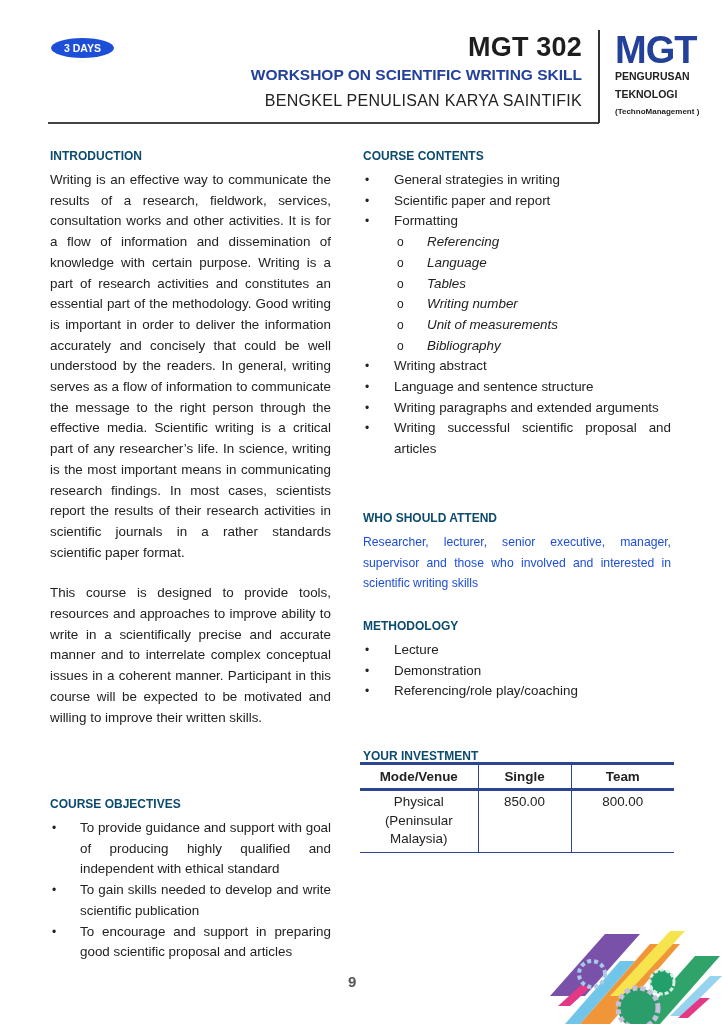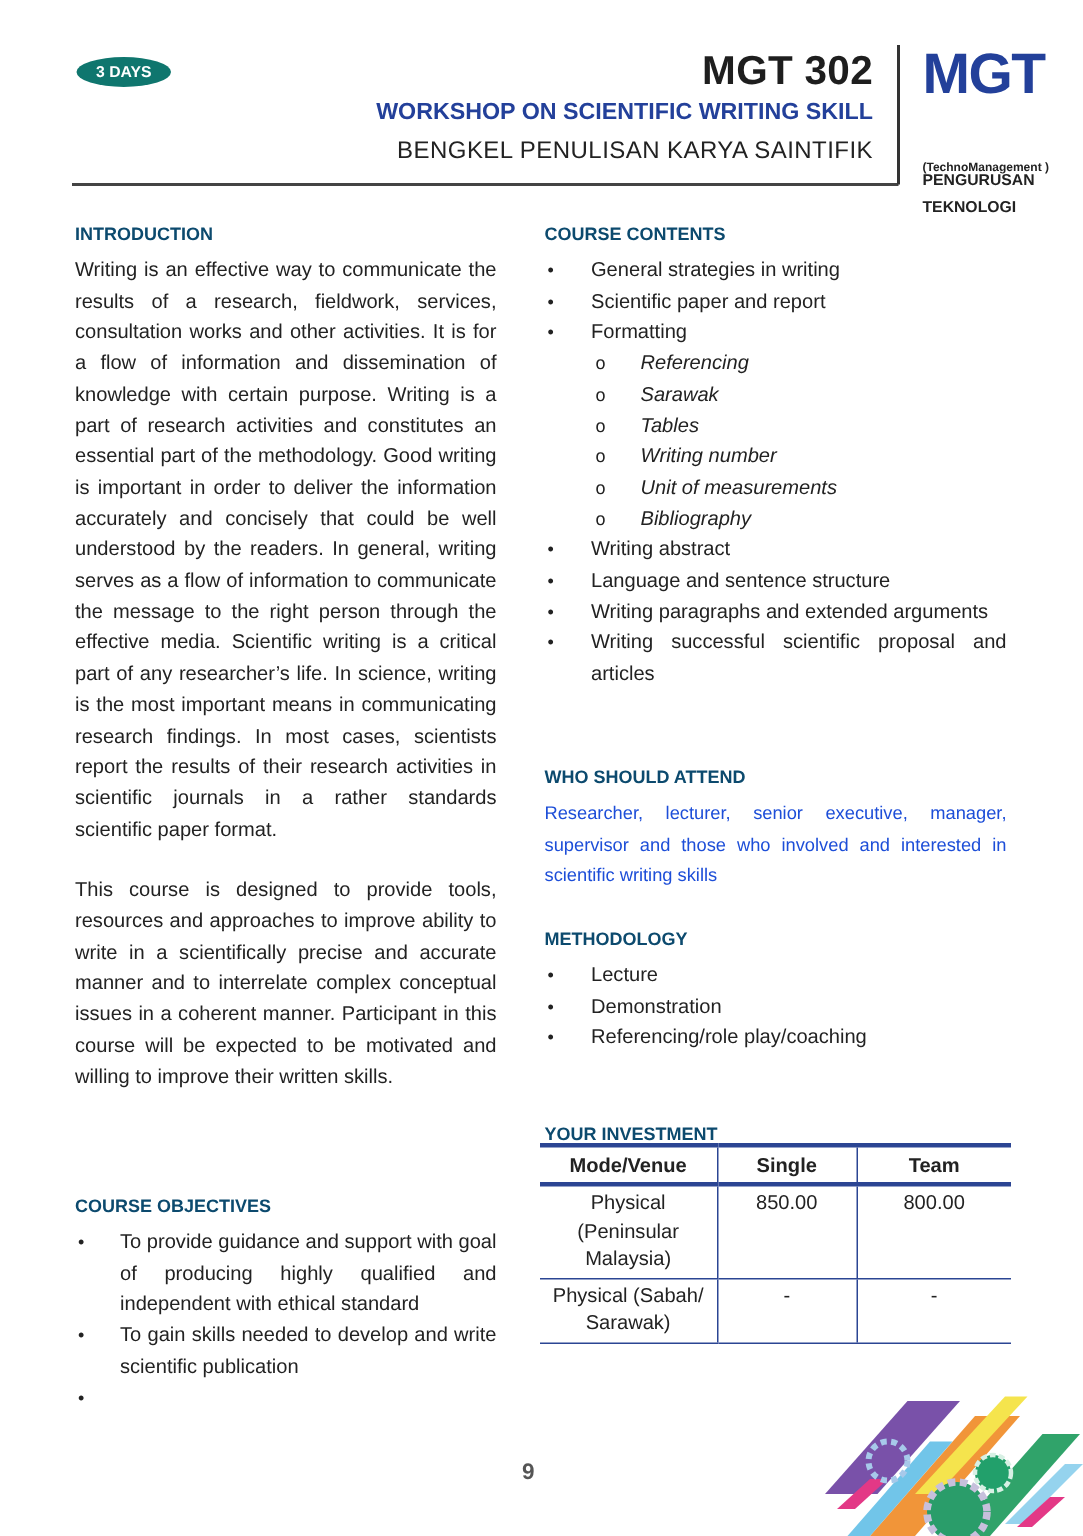--- a/index.html
+++ b/index.html
@@ -2,21 +2,21 @@
 <html><head>
 <meta charset="utf-8">
 <style>
   * { box-sizing: border-box; margin: 0; padding: 0; }
   html, body { width: 722px; height: 1024px; background: #ffffff; overflow: hidden; }
   body { position: relative; font-family: "Liberation Sans", "DejaVu Sans", sans-serif; color: #1e1e1e; }
 
   
   .badge {
     position: absolute; left: 51px; top: 38px; width: 63px; height: 20px;
-    background: #0f766e; color: #fff; border-radius: 50%;
+    background: #1d4ed8; color: #fff; border-radius: 50%;
     font-size: 10.5px; font-weight: bold; text-align: center; line-height: 20px;
   }
   .course-code {
     position: absolute; right: 140px; top: 32px;
     font-size: 27px; font-weight: bold; color: #1e1e1e; letter-spacing: 0.2px;
   }
   .title-en {
     position: absolute; right: 140px; top: 66px;
     font-size: 15.5px; font-weight: bold; color: #23409a;
   }
@@ -28,21 +28,21 @@
     position: absolute; left: 48px; top: 122px; width: 551px; height: 2px; background: #444;
   }
   .header-vrule {
     position: absolute; left: 598px; top: 30px; width: 1.5px; height: 93px; background: #333;
   }
   .logo-mgt {
     position: absolute; left: 615px; top: 30px;
     font-size: 38px; font-weight: bold; color: #23409a; letter-spacing: -1px; line-height: 40px; text-align: right;
   }
   .logo-line1, .logo-line2 {
-    position: absolute; left: 615px; font-size: 10.5px; font-weight: bold; color: #222; margin-top: 44px;
+    position: absolute; left: 615px; font-size: 10.5px; font-weight: bold; color: #222;
   }
   .logo-line1 { top: 70px; }
   .logo-line2 { top: 88px; }
   .logo-line3 {
     position: absolute; left: 615px; top: 106px; width: 100px;
     font-size: 8px; font-weight: bold; color: #222; line-height: 11px; word-break: break-all;
   }
 
   
   .col-left { position: absolute; left: 50px; top: 145px; width: 281px; }
@@ -127,34 +127,34 @@
   <h2>INTRODUCTION</h2>
   <p class="para">Writing is an effective way to communicate the results of a research, fieldwork, services, consultation works and other activities. It is for a flow of information and dissemination of knowledge with certain purpose. Writing is a part of research activities and constitutes an essential part of the methodology. Good writing is important in order to deliver the information accurately and concisely that could be well understood by the readers. In general, writing serves as a flow of information to communicate the message to the right person through the effective media. Scientific writing is a critical part of any researcher’s life. In science, writing is the most important means in communicating research findings. In most cases, scientists report the results of their research activities in scientific journals in a rather standards scientific paper format.</p>
   <p class="para">This course is designed to provide tools, resources and approaches to improve ability to write in a scientifically precise and accurate manner and to interrelate complex conceptual issues in a coherent manner. Participant in this course will be expected to be motivated and willing to improve their written skills.</p>
 </section>
 
 <section class="sec-objectives">
   <h2>COURSE OBJECTIVES</h2>
   <ul class="bullets">
     <li><span class="dot">•</span><span>To provide guidance and support with goal of producing highly qualified and independent with ethical standard</span></li>
     <li><span class="dot">•</span><span>To gain skills needed to develop and write scientific publication</span></li>
-    <li><span class="dot">•</span></li>
+    <li><span class="dot">•</span><span>To encourage and support in preparing good scientific proposal and articles</span></li>
   </ul>
 </section>
 
 <section class="col-right">
   <h2>COURSE CONTENTS</h2>
   <ul class="bullets">
     <li><span class="dot">•</span><span>General strategies in writing</span></li>
     <li><span class="dot">•</span><span>Scientific paper and report</span></li>
     <li><span class="dot">•</span><span>Formatting</span></li>
   </ul>
   <ul class="sub">
     <li><span class="circ">o</span><span>Referencing</span></li>
-    <li><span class="circ">o</span><span>Sarawak</span></li>
+    <li><span class="circ">o</span><span>Language</span></li>
     <li><span class="circ">o</span><span>Tables</span></li>
     <li><span class="circ">o</span><span>Writing number</span></li>
     <li><span class="circ">o</span><span>Unit of measurements</span></li>
     <li><span class="circ">o</span><span>Bibliography</span></li>
   </ul>
   <ul class="bullets">
     <li><span class="dot">•</span><span>Writing abstract</span></li>
     <li><span class="dot">•</span><span>Language and sentence structure</span></li>
     <li><span class="dot">•</span><span>Writing paragraphs and extended arguments</span></li>
     <li><span class="dot">•</span><span>Writing successful scientific proposal and articles</span></li>
@@ -191,25 +191,20 @@
       <th>Single</th>
       <th>Team</th>
     </tr>
   </thead>
   <tbody>
     <tr>
       <td>Physical (Peninsular Malaysia)</td>
       <td>850.00</td>
       <td>800.00</td>
     </tr>
-    <tr>
-      <td>Physical (Sabah/ Sarawak)</td>
-      <td>-</td>
-      <td>-</td>
-    </tr>
   </tbody>
 </table>
 
 <div class="page-number">9</div>
 
 <svg class="decor" viewBox="0 0 212 98">
   <g opacity="0.9">
     <polygon points="40,70 95,8 130,8 75,70" fill="#6b3fa0"></polygon>
     <polygon points="70,98 140,18 170,18 100,98" fill="#f08a24"></polygon>
     <polygon points="100,70 160,5 175,5 115,70" fill="#f4e23a"></polygon>

